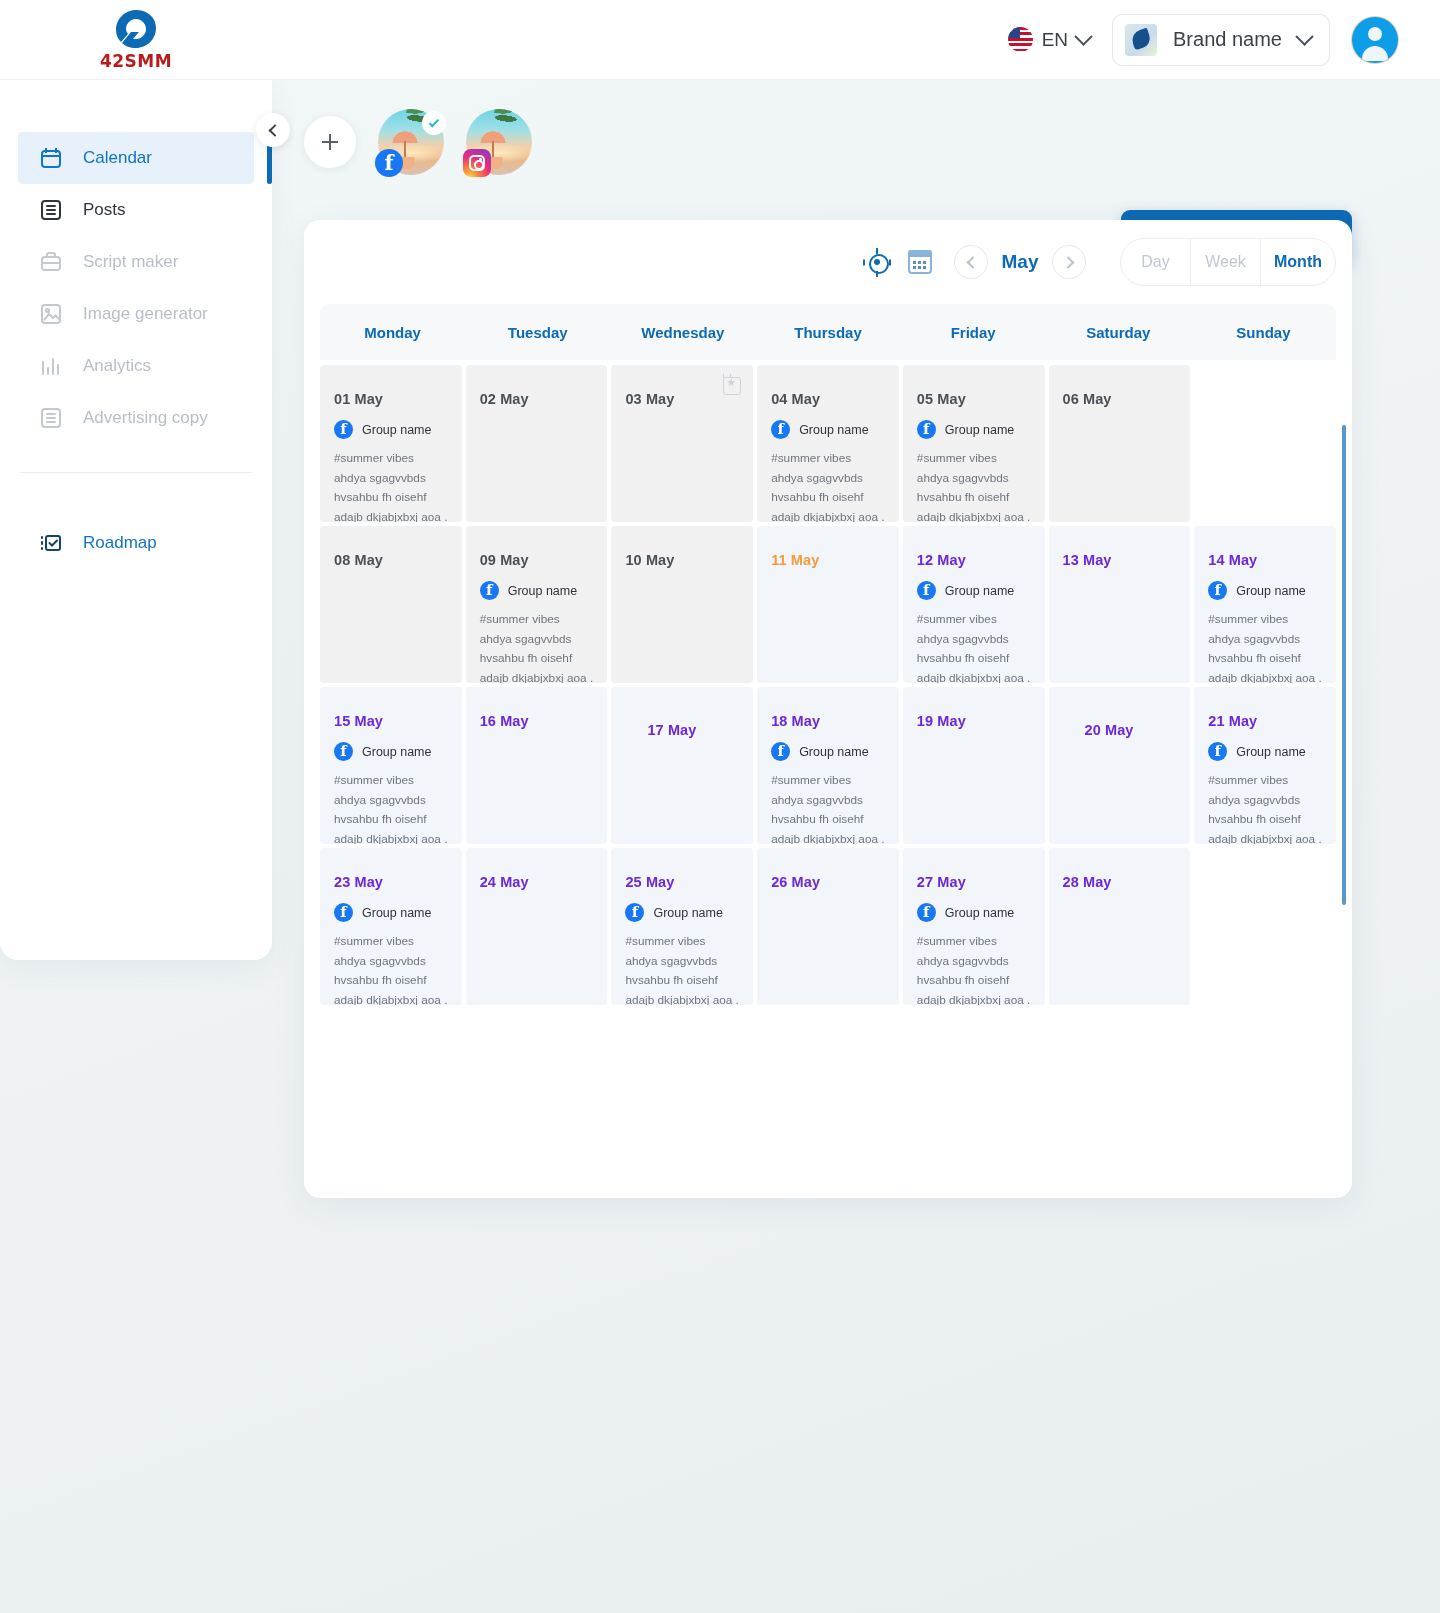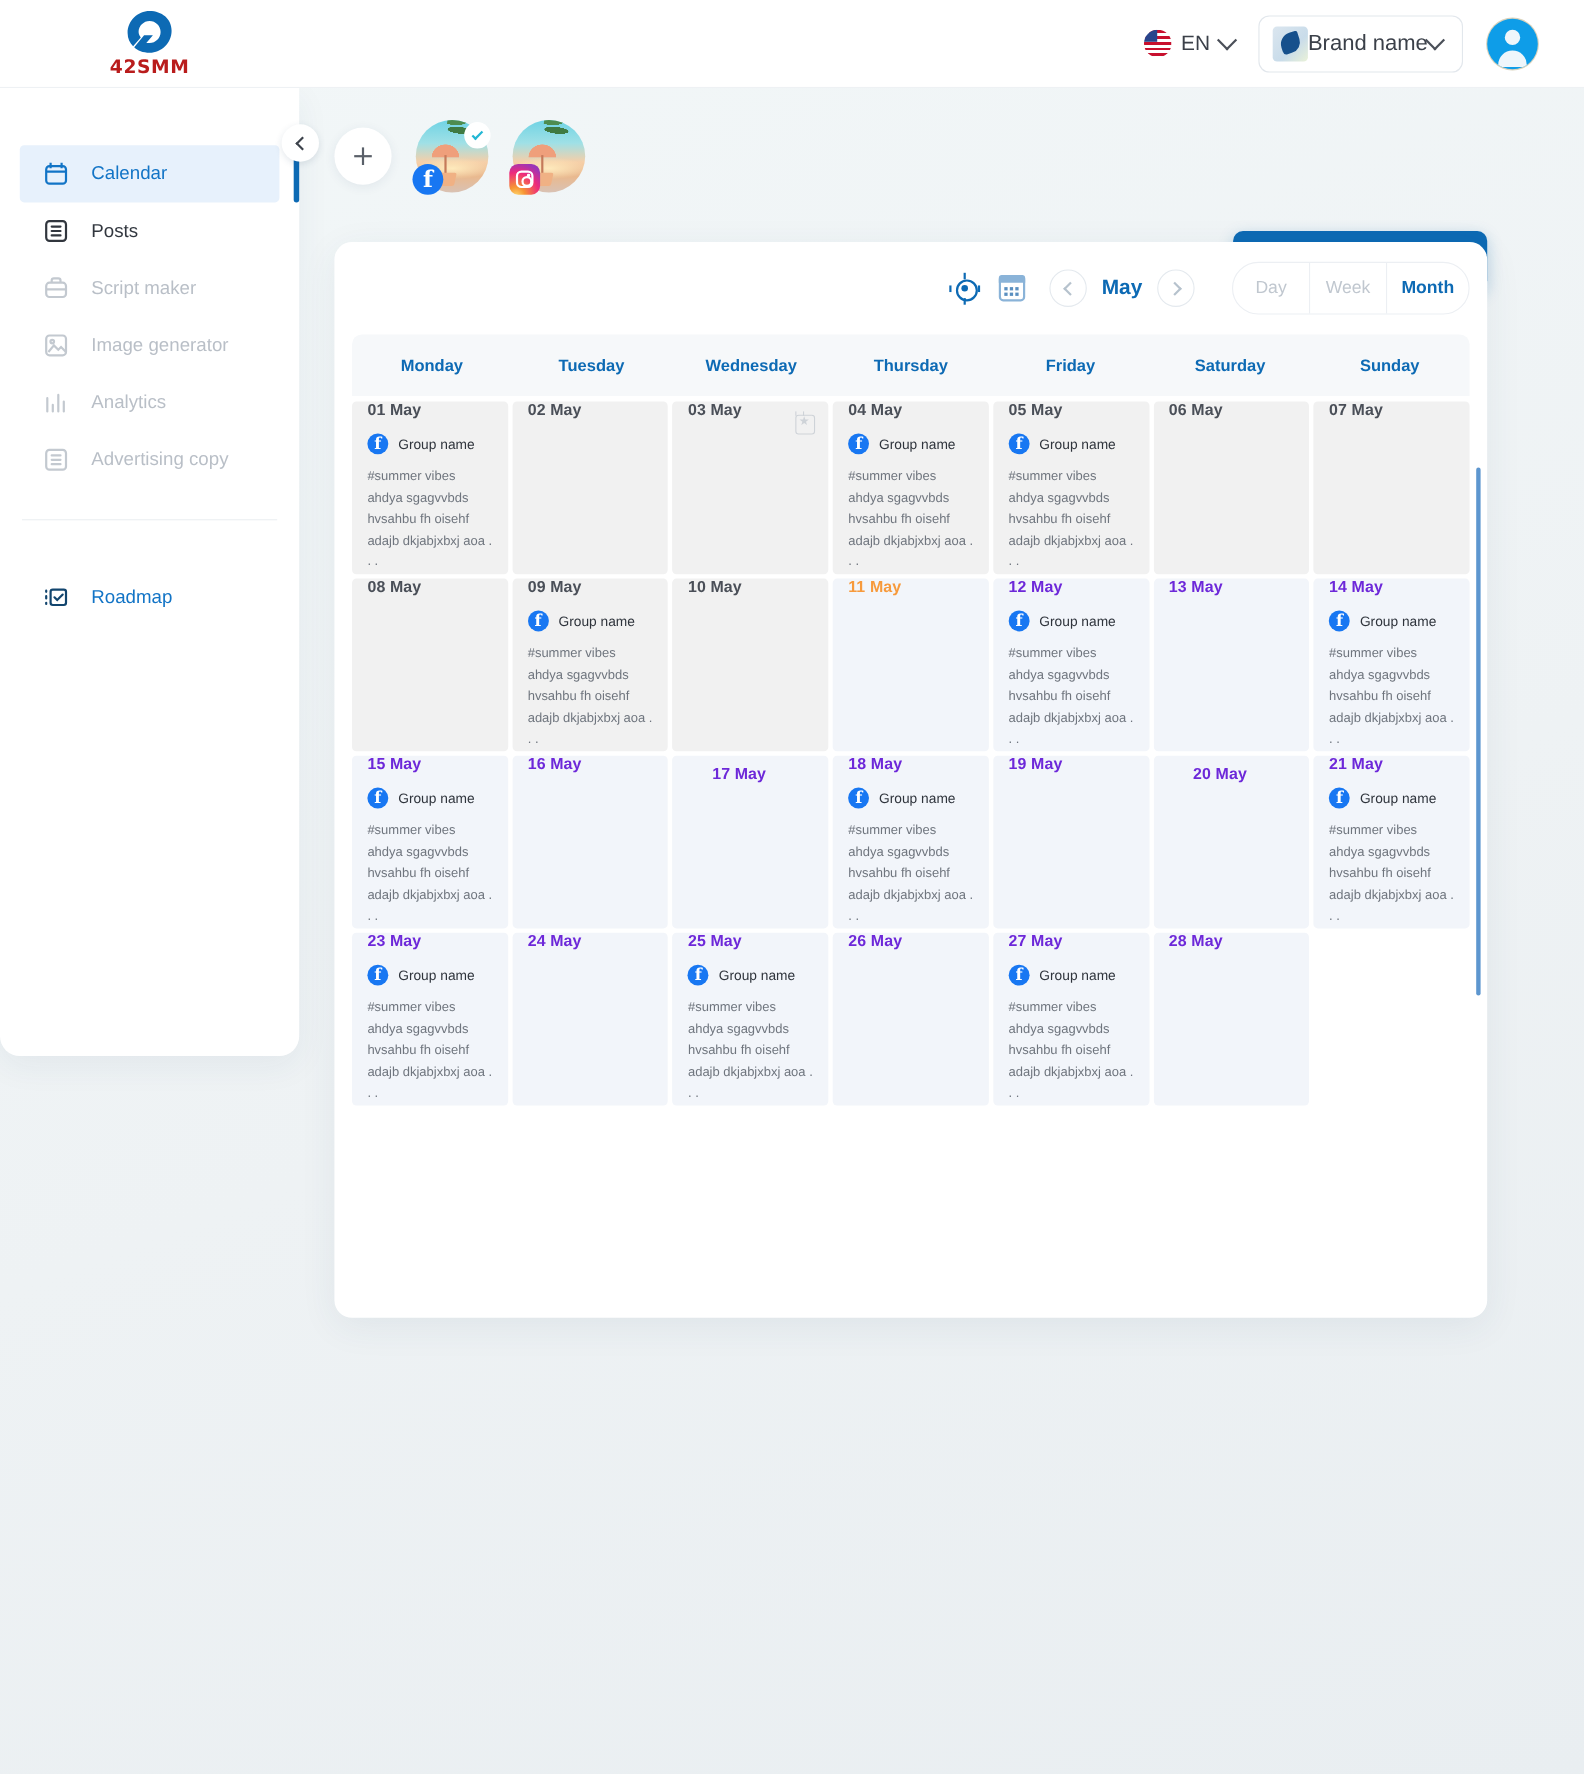--- a/index.html
+++ b/index.html
@@ -43,21 +43,21 @@
   }
   .flag .canton {
     position: absolute; left: 0; top: 0; width: 12px; height: 11px; background: #28458c;
   }
   .lang-label { font-size: 19px; color: #3b4049; font-weight: 400; }
   .caret {
     width: 13px; height: 13px; border-right: 2.4px solid #4a4f58; border-bottom: 2.4px solid #4a4f58;
     transform: rotate(45deg) translate(-2px,-2px);
   }
   .brand-select {
-    display: flex; align-items: center; 
+    display: flex; align-items: center; gap: 16px;
     border: 1px solid #e2e7ec; border-radius: 10px;
     height: 52px; padding: 0 18px 0 12px; background: #fff; cursor: pointer;
   }
   .brand-logo {
     width: 32px; height: 32px; border-radius: 4px;
     background: linear-gradient(135deg,#dbe6ef 0%,#c9dcea 60%,#eaf2d8 100%);
     position: relative; overflow: hidden;
   }
   .brand-logo::after {
     content:""; position:absolute; left:7px; top:6px; width:18px; height:18px;
@@ -276,21 +276,21 @@
     margin: 0 16px; background: #f6f8fa; border-radius: 9px 9px 0 0; height: 56px;
   }
   .weekhead div {
     display:flex; align-items:center; justify-content:center;
     font-size: 15px; font-weight: 700; color: #0d6ab4;
   }
 
   .grid-wrap { position: relative; margin: 5px 16px 0; }
   .weekrow { display: grid; grid-template-columns: repeat(7,1fr); gap: 4px; margin-bottom: 4px; }
   .cell {
-    height: 157px; border-radius: 4px; padding: 0 14px 0; position: relative; cursor: pointer;
+    height: 157px; border-radius: 4px; padding: 26px 14px 0; position: relative; cursor: pointer;
     overflow: hidden;
   }
   .cell.gray { background: #f1f1f1; }
   .cell.blue { background: #f2f5fa; }
   .date {
     font-size: 14.5px; font-weight: 700; color: #4a4f58; letter-spacing: .1px;
   }
   .date.blue { color: #6d28d9; }
   .date.today { color: #f79a3c; }
   .date.offset { padding-left: 22px; padding-top: 9px; }
@@ -535,23 +535,20 @@
             <div class="date">05 May</div>
             <div class="post-head">
               <span class="fb-ico">f</span>
               <span class="post-group">Group name</span>
             </div>
             <div class="post-text">#summer  vibes ahdya sgagvvbds hvsahbu fh oisehf adajb dkjabjxbxj aoa . . .</div>
           </div>
           <div class="cell gray">
             <div class="date">06 May</div>
           </div>
-          <div class="cell gray">
-            <div class="date">07 May</div>
-          </div>
         </div>
         <div class="weekrow">
           <div class="cell gray">
             <div class="date">08 May</div>
           </div>
           <div class="cell gray">
             <div class="date">09 May</div>
             <div class="post-head">
               <span class="fb-ico">f</span>
               <span class="post-group">Group name</span>

